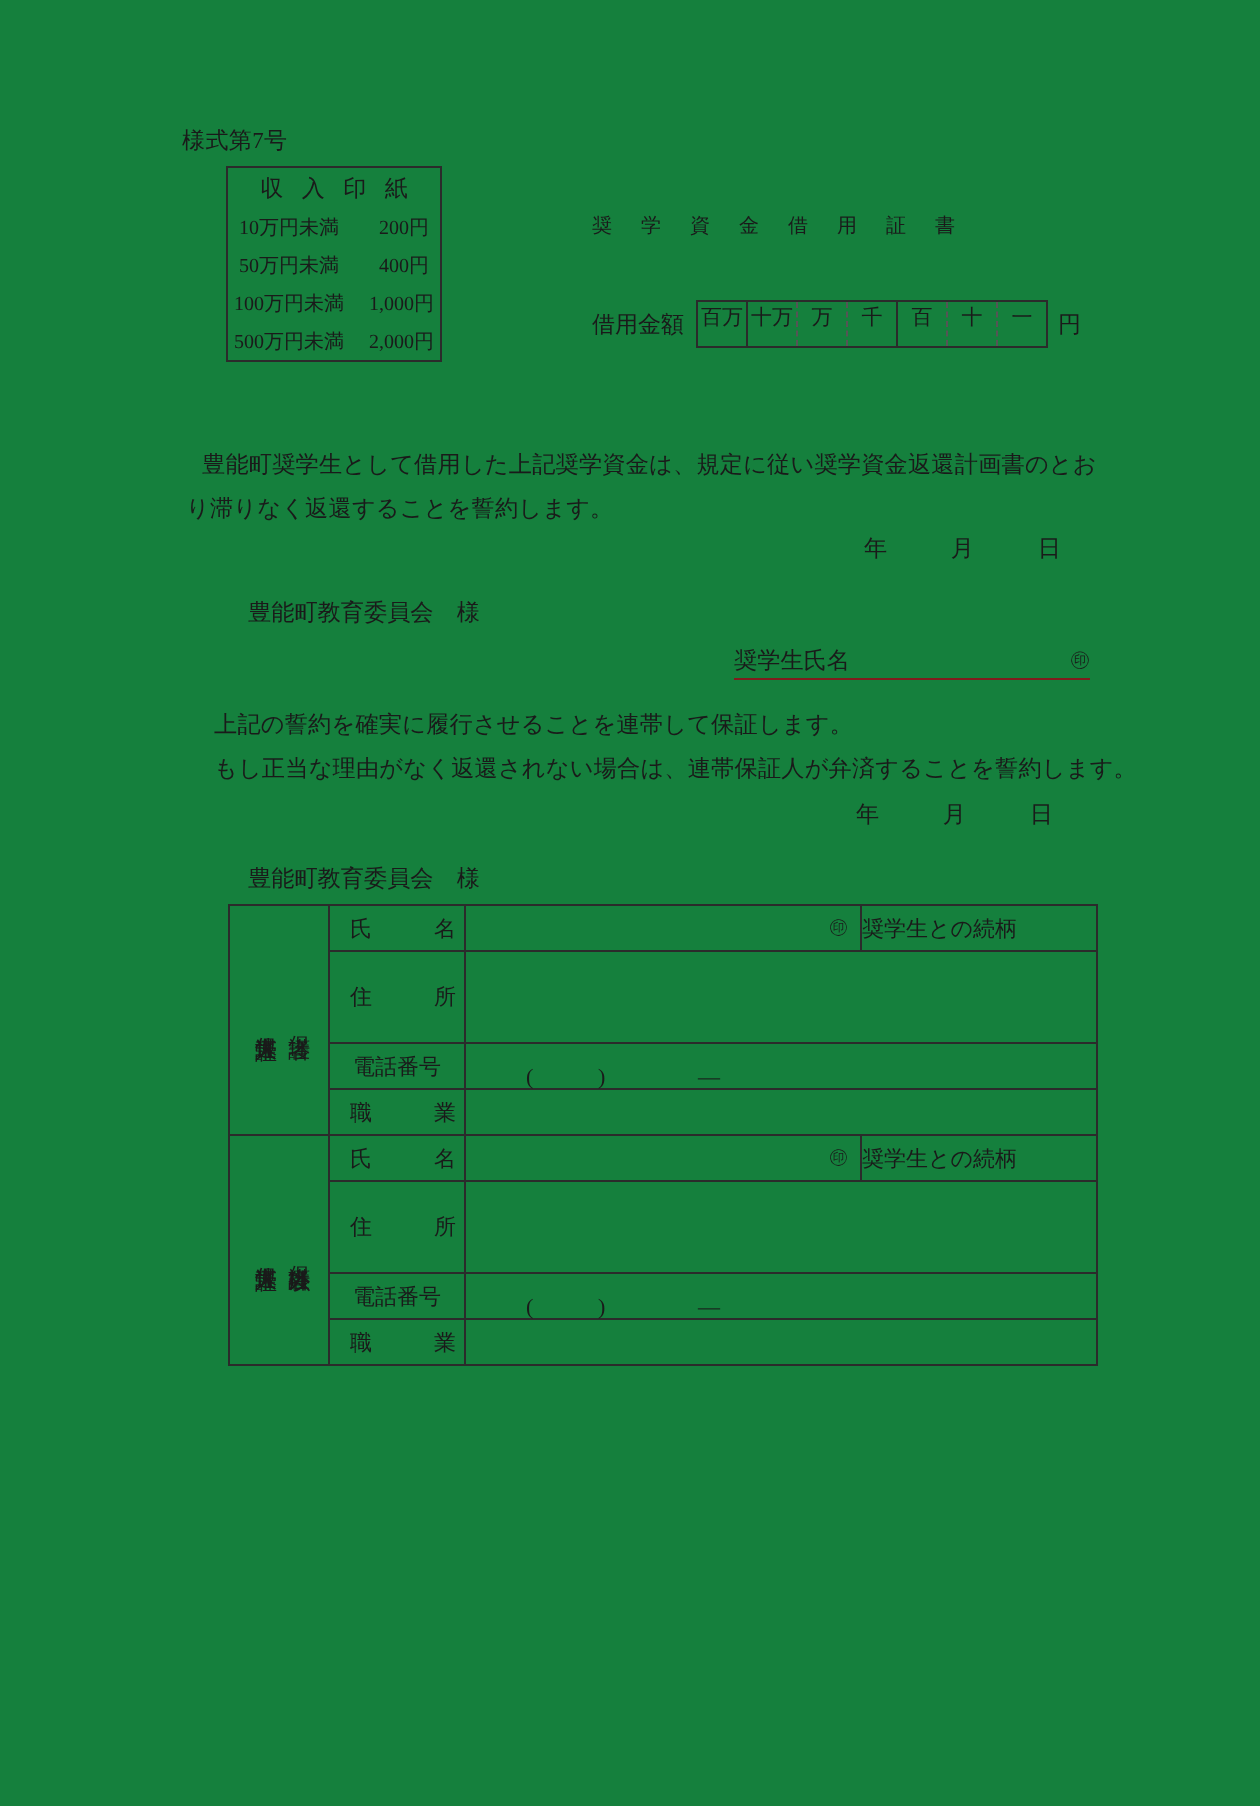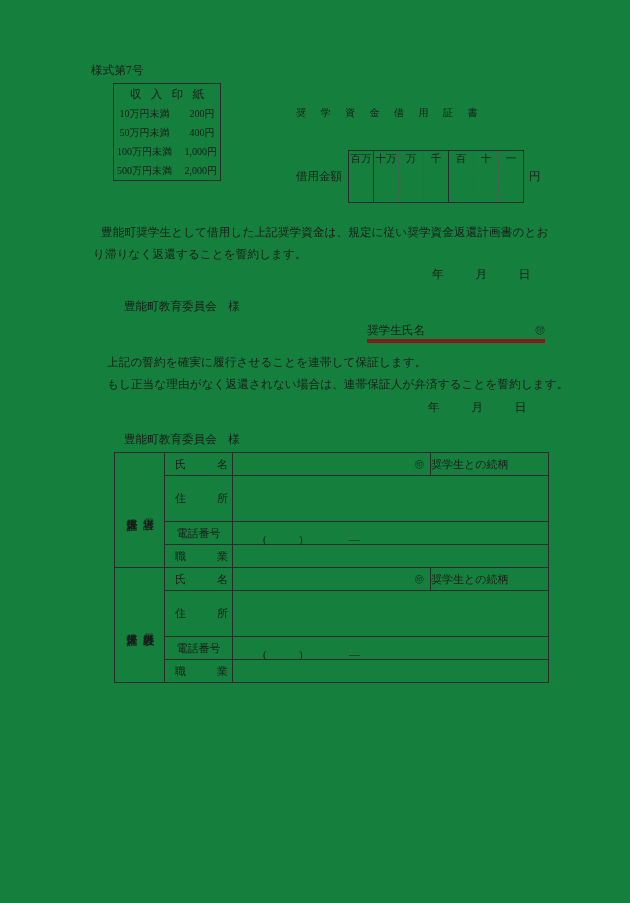--- a/index.html
+++ b/index.html
@@ -85,21 +85,21 @@
     white-space: nowrap;
   }
   .amount-label {
     font-size: 11.5px;
     margin-right: 6px;
   }
   .amount-grid {
     display: flex;
     border: 1px solid #2b2b2b;
     box-sizing: border-box;
-    height: 53px;
+    height: 24px;
   }
   .amount-cell {
     box-sizing: border-box;
     display: flex;
     justify-content: center;
     align-items: flex-start;
     padding-top: 1px;
     font-size: 10.5px;
     height: 100%;
   }
@@ -139,21 +139,21 @@
   }
   .addr-1 { left: 124px; top: 299px; }
   .addr-2 { left: 124px; top: 432px; }
 
   
   .sig-line {
     position: absolute;
     left: 367px;
     top: 323px;
     width: 178px;
-    border-bottom: 4px solid #7f1d1d;
+    border-bottom: 1px solid #7f1d1d;
     display: flex;
     align-items: flex-start;
     justify-content: space-between;
     padding-bottom: 1px;
     font-size: 11.6px;
     white-space: nowrap;
   }
   .seal-mark {
     font-size: 10px;
   }

